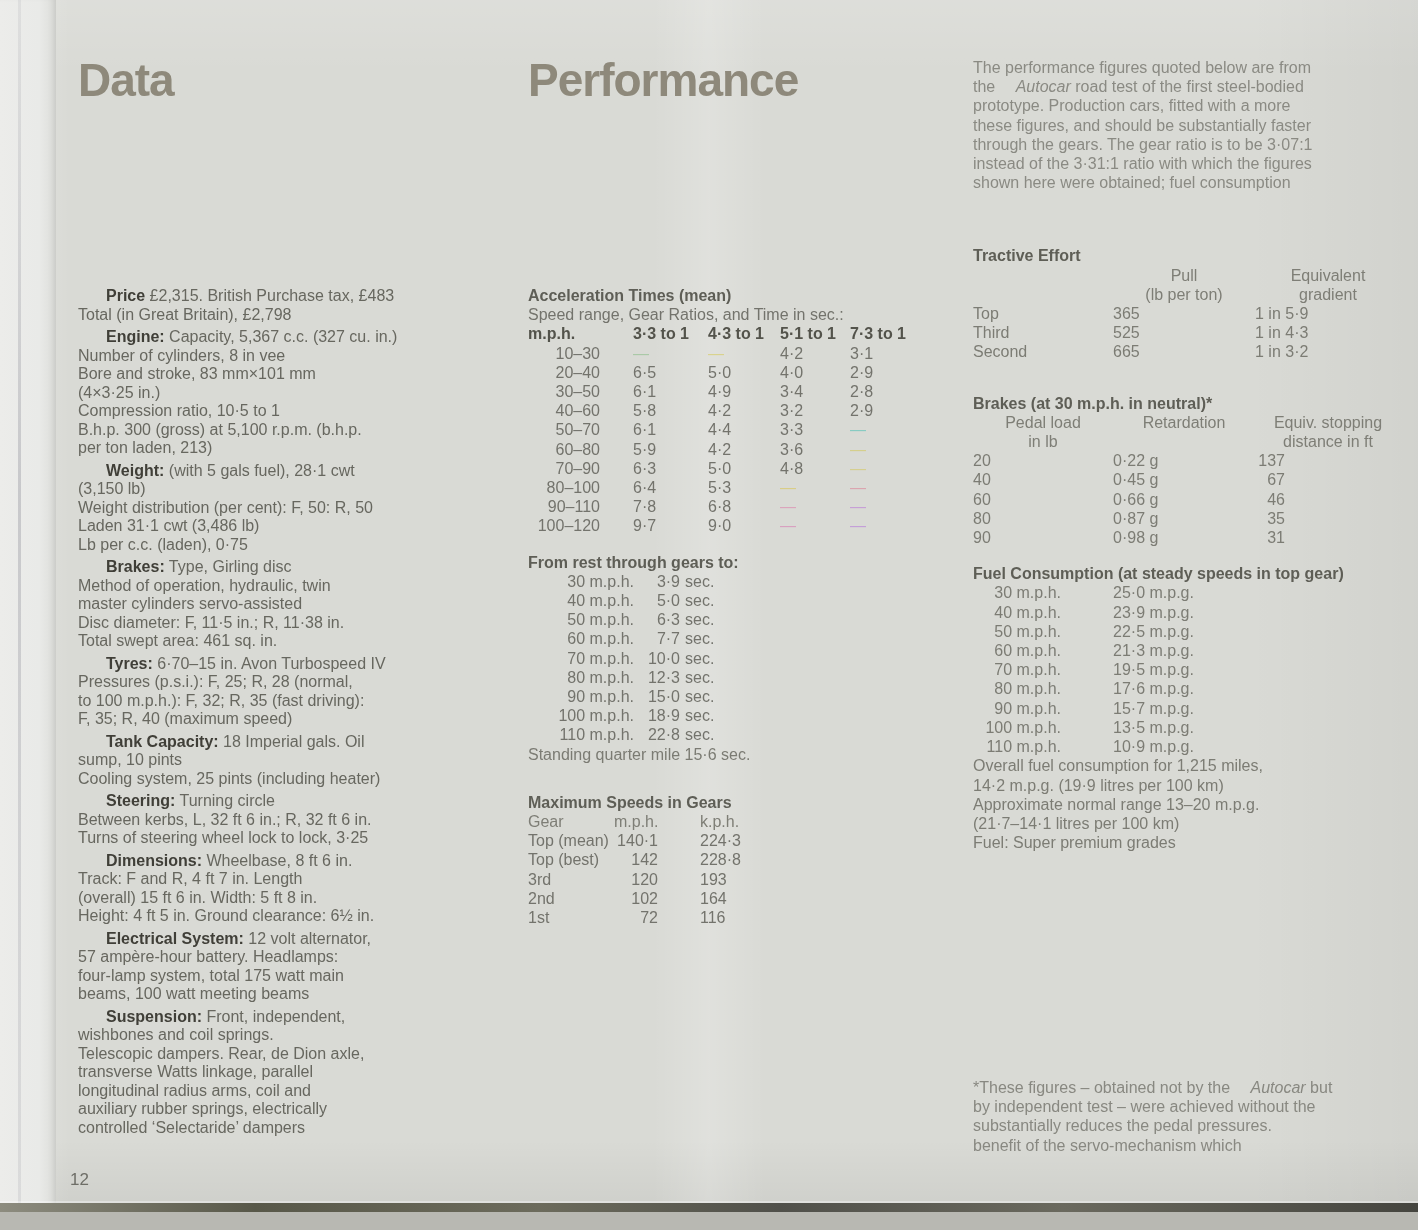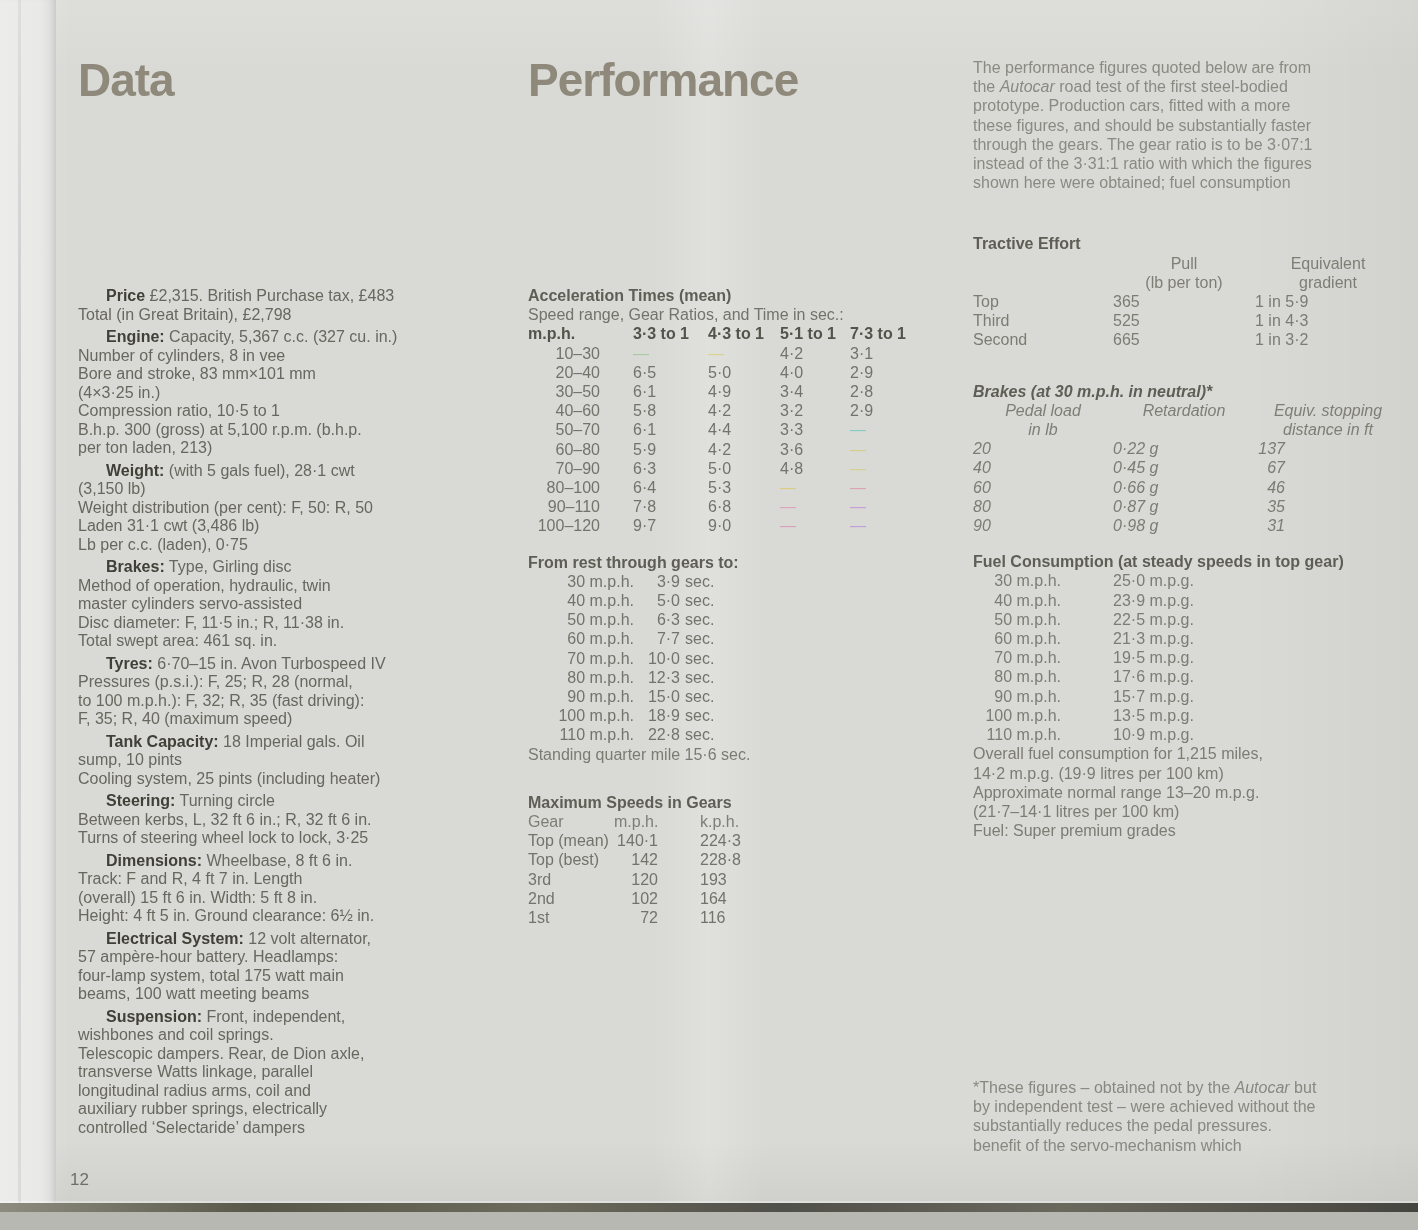--- a/index.html
+++ b/index.html
@@ -63,38 +63,38 @@
 
   .sec-maxspeed{margin-top:29px;}
   .c-m0{width:86px;}
   .c-m1{width:44px;text-align:right;}
   .c-m2{margin-left:42px;}
   .subhead .tcell{color:#7e7e76;}
 
   
   .intro{font-size:16px;line-height:19.2px;color:#8a8a83;}
   .intro .line{white-space:nowrap;}
-  .sec-tractive{margin-top:42px;}
-  .sec-brakes{margin-top:32px;font-style:italic;}
+  .sec-tractive{margin-top:54px;}
+  .sec-brakes{margin-top:32px;}
   .sec-fuel{margin-top:17px;}
   .col-right .sec{color:#7c7c74;}
   .pre{white-space:pre-line;text-align:center;}
   .c-t0{width:140px;}
   .c-t1{width:142px;}
   .c-t2{width:146px;}
   .c-b2num{width:30px;display:inline-block;text-align:right;}
   .c-u0{width:88px;text-align:right;}
   .c-u1{margin-left:52px;}
 
   .footnote{position:absolute;left:973px;top:1078px;width:430px;
     font-size:16px;line-height:19.2px;color:#88888199;color:#888881;}
   .footnote .line{white-space:nowrap;}
 
   .page-number{position:absolute;left:70px;top:1170px;font-size:17px;color:#6e6e67;}
-  i{font-style:italic;}
+  i{font-style:italic;margin-left:16px;}
 </style>
 </head>
 <body>
 
 <div class="page">
   <div class="edge-strip"></div>
   <div class="crease"></div>
 
   <div class="col col-left">
     <h1 class="big">Data</h1>

